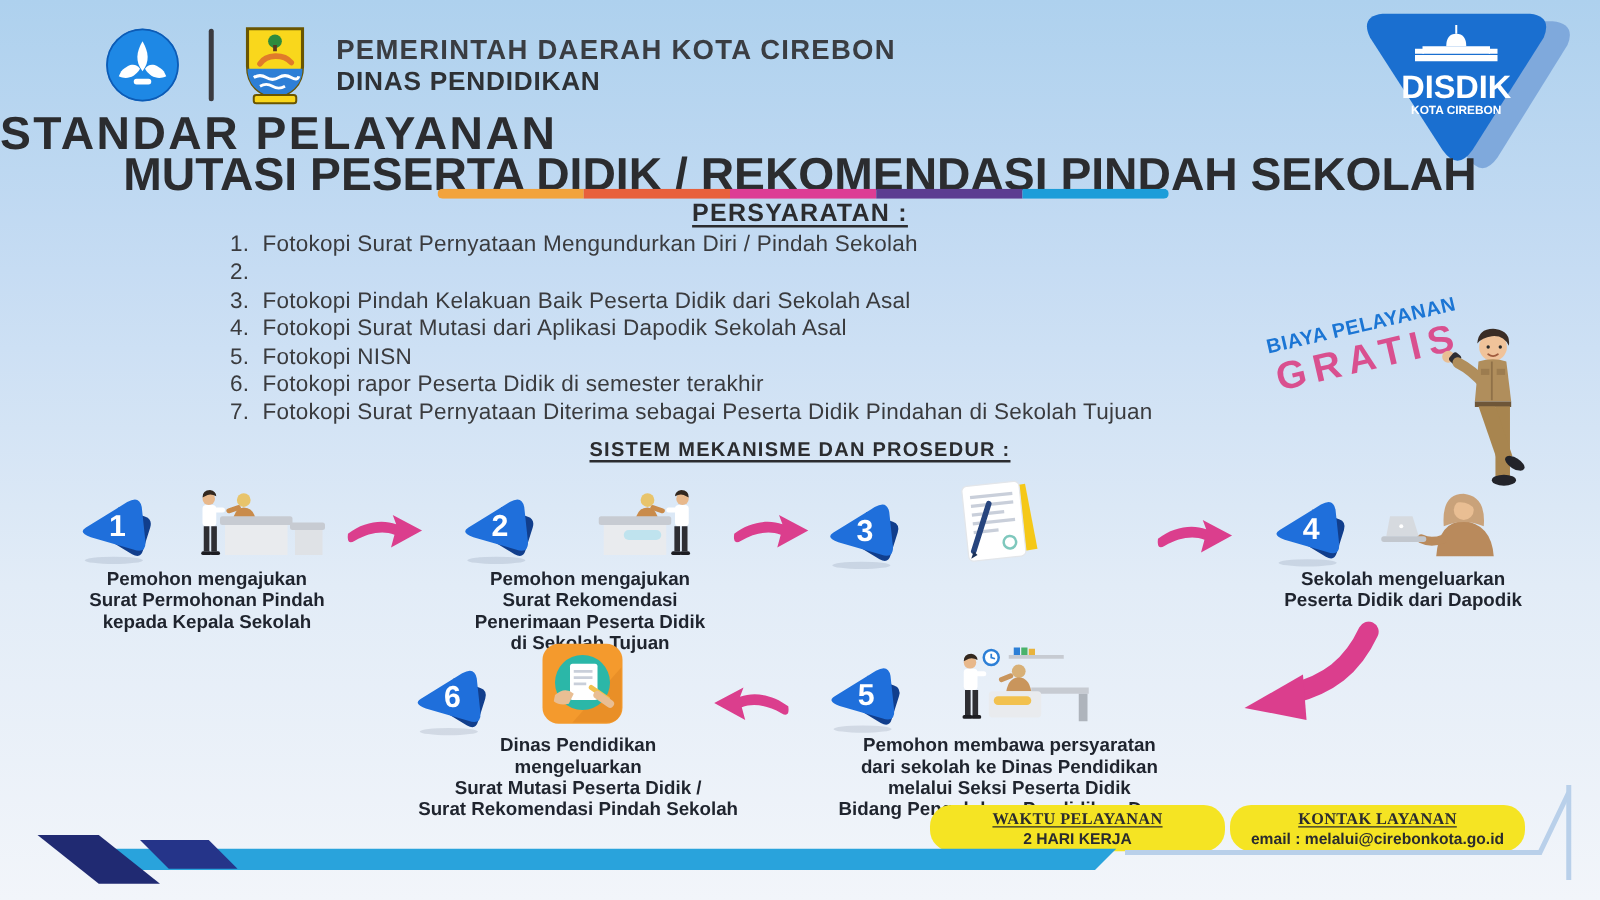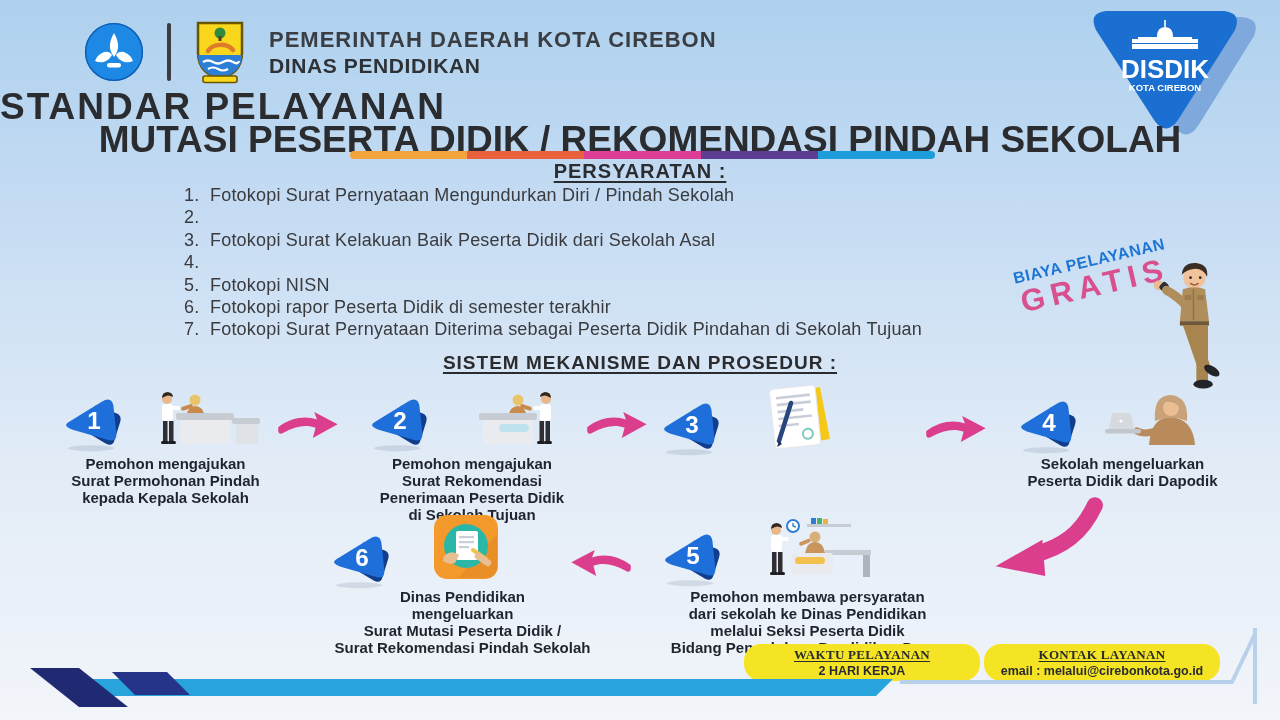--- a/index.html
+++ b/index.html
@@ -21,21 +21,21 @@
             font-size:37px; font-weight:bold; letter-spacing:0px; color:#2b2c2f; }
   .divider-bar { position:absolute; left:350px; top:151px; width:585px; height:8px;
                  display:flex; border-radius:4px; overflow:hidden; }
   .divider-bar span { flex:1; }
   .dc0{background:#F2A33C}.dc1{background:#E8603C}.dc2{background:#DD3D94}.dc3{background:#5C3D91}.dc4{background:#1C9DD9}
   
   .sec-head { position:absolute; left:0; width:100%; text-align:center; font-weight:bold;
               color:#2b2c2f; letter-spacing:1px;
               text-decoration:underline; text-underline-offset:3px; text-decoration-thickness:2px; }
   .persy { top:160px; font-size:20px; }
-  .sistem { top:352px; font-size:19px; }
+  .sistem { top:352px; font-size:16px; }
   
   .req-list { position:absolute; left:184px; top:184px; }
   .req-row { display:flex; font-size:18px; line-height:22.4px; color:#3a3b3e; letter-spacing:0.2px; }
   .req-num { width:26px; flex:none; }
   
   .gratis { position:absolute; left:998px; top:252px; width:190px; text-align:center;
             transform:rotate(-13deg); }
   .gratis-b1 { font-size:16px; font-weight:bold; color:#1b75d4; white-space:nowrap; letter-spacing:0.5px; }
   .gratis-b2 { font-size:31px; font-weight:bold; color:#d9508f; letter-spacing:6px; margin-top:-2px; }
   .officer { position:absolute; left:1146px; top:258px; width:92px; height:140px; }
@@ -123,24 +123,25 @@
   <div class="req-list">
     <div class="req-row">
         <span class="req-num">1.</span>
         <span>Fotokopi Surat Pernyataan Mengundurkan Diri / Pindah Sekolah</span>
       </div>
     <div class="req-row">
         <span class="req-num">2.</span>
       </div>
     <div class="req-row">
         <span class="req-num">3.</span>
-        <span>Fotokopi Surat Kelakuan Baik Peserta Didik dari Sekolah Asal</span>
+        <span>Fotokopi Pindah Kelakuan Baik Peserta Didik dari Sekolah Asal</span>
       </div>
     <div class="req-row">
         <span class="req-num">4.</span>
+        <span>Fotokopi Surat Mutasi dari Aplikasi Dapodik Sekolah Asal</span>
       </div>
     <div class="req-row">
         <span class="req-num">5.</span>
         <span>Fotokopi NISN</span>
       </div>
     <div class="req-row">
         <span class="req-num">6.</span>
         <span>Fotokopi rapor Peserta Didik di semester terakhir</span>
       </div>
     <div class="req-row">

